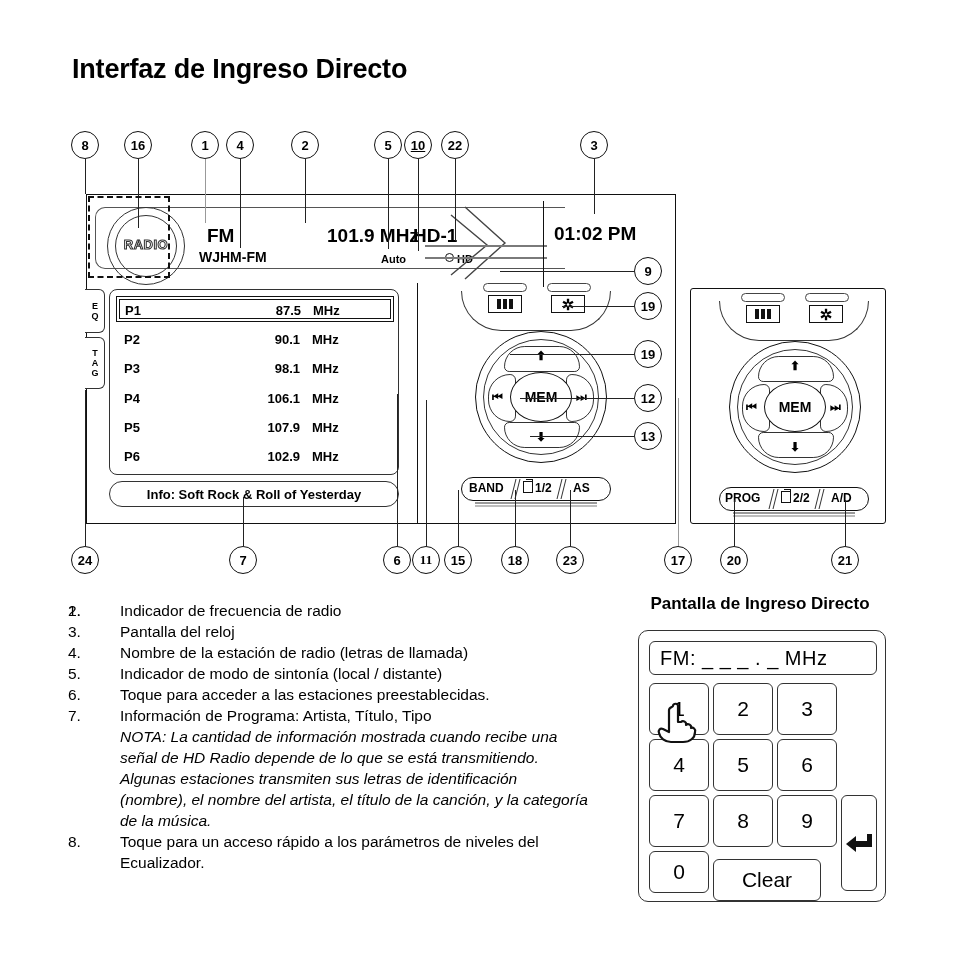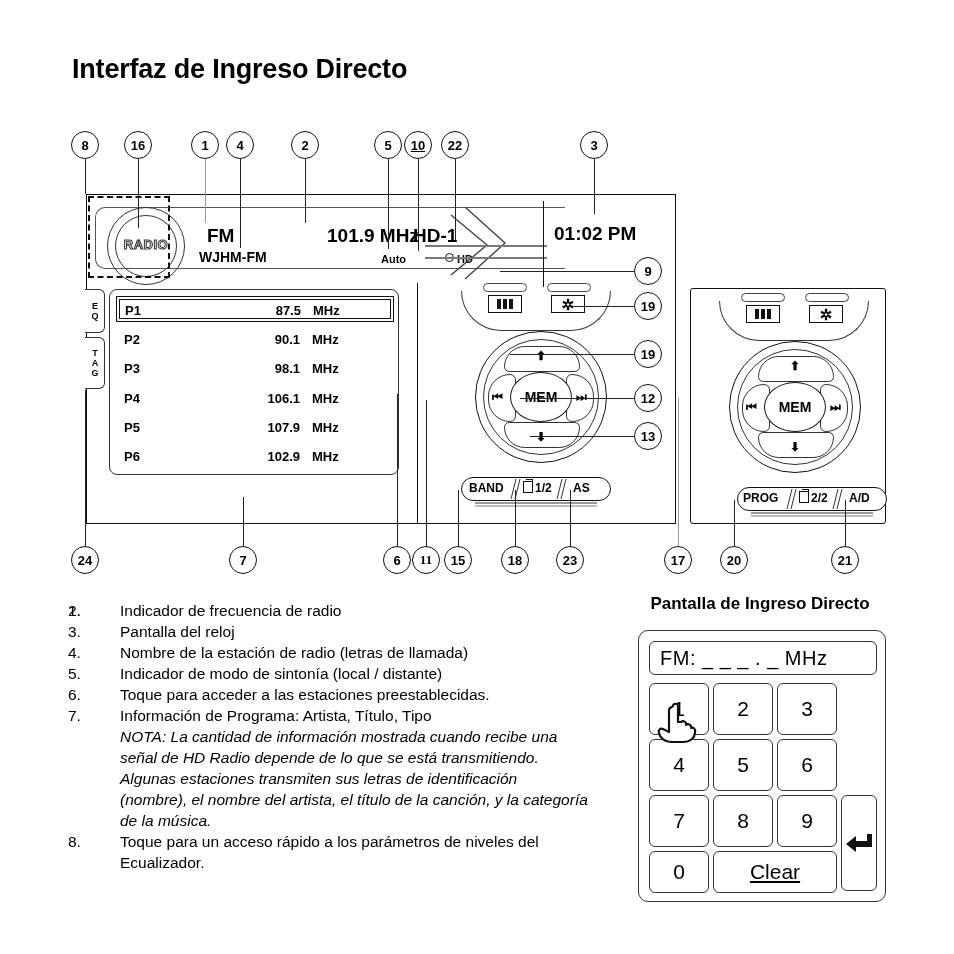--- a/index.html
+++ b/index.html
@@ -309,20 +309,23 @@
         <span class="pval">107.9</span>
         <span class="punit">MHz</span>
       </div>
       <div class="prow" style="top:153px;">
         <span class="pnum">P6</span>
         <span class="pval">102.9</span>
         <span class="punit">MHz</span>
       </div>
     </div>
 
+    <div class="infobar">
+      <span>Info: Soft Rock &amp; Roll of Yesterday</span>
+    </div>
 
     <div class="lead v" style="left:330px;top:88px;height:240px;background:#111;width:1.4px;"></div>
 
     <div class="cluster" style="left:358px;top:88px;width:192px;height:232px;">
       <div class="topicons" style="left:16px;top:0px;">
         <div class="arc"></div>
         <div class="slot" style="left:22px;"></div>
         <div class="slot" style="left:86px;"></div>
         <div class="icobox bars" style="left:27px;">
           <i></i>
@@ -378,21 +381,21 @@
         <div class="pad dn"></div>
         <div class="pad lf"></div>
         <div class="pad rt"></div>
         <div class="padlabel" style="left:60px;top:17px;">⬆</div>
         <div class="padlabel" style="left:60px;top:98px;">⬇</div>
         <div class="padlabel" style="left:16px;top:58px;">⏮</div>
         <div class="padlabel" style="left:100px;top:58px;">⏭</div>
         <div class="hub">MEM</div>
       </div>
 
-      <div class="btnrow" style="left:10px;top:194px;margin-left:18px;">
+      <div class="btnrow" style="left:10px;top:194px;">
         <div class="shell"></div>
         <div class="sep" style="left:52px;"></div>
         <div class="sep" style="left:56px;"></div>
         <div class="sep" style="left:98px;"></div>
         <div class="sep" style="left:102px;"></div>
         <div class="blab" style="left:6px;">PROG</div>
         <div class="blab" style="left:62px;"><span class="copyico"></span><span>2/2</span></div>
         <div class="blab" style="left:112px;">A/D</div>
         <div class="ridge"></div>
         <div class="ridge2"></div>
@@ -498,21 +501,21 @@
     <div class="key" style="left:10px;top:164px;width:60px;height:52px;">7</div>
     <div class="key" style="left:74px;top:164px;width:60px;height:52px;">8</div>
     <div class="key" style="left:138px;top:164px;width:60px;height:52px;">9</div>
     <div class="key" style="left:202px;top:164px;width:36px;height:96px;">
       <svg width="30" height="22" viewBox="0 0 30 22">
         <path d="M2 12 L12 4 L12 9 L23 9 L23 2 L28 2 L28 15 L12 15 L12 20 Z" fill="#111"></path>
       </svg>
     </div>
 
     <div class="key" style="left:10px;top:220px;width:60px;height:42px;">0</div>
-    <div class="key" style="left:74px;top:220px;width:124px;height:42px;text-decoration:underline;">Clear</div>
+    <div class="key" style="left:74px;top:228px;width:108px;height:42px;">Clear</div>
   </div>
 
   <svg class="hand" viewBox="0 0 46 44">
     <path d="M18 6 C18 3,23 3,23 6 L23 22 L26 22 C28 20,32 22,31 25
              C33 23,37 25,36 28 C38 27,41 29,40 32
              C40 38,35 42,28 42 L16 42 C10 42,5 38,4 33
              C3 30,5 28,8 29 L14 32 L14 10 C14 7,18 7,18 6 Z" fill="#ffffff" stroke="#111111" stroke-width="2.2" stroke-linejoin="round"></path>
   </svg>
 
 </div>

